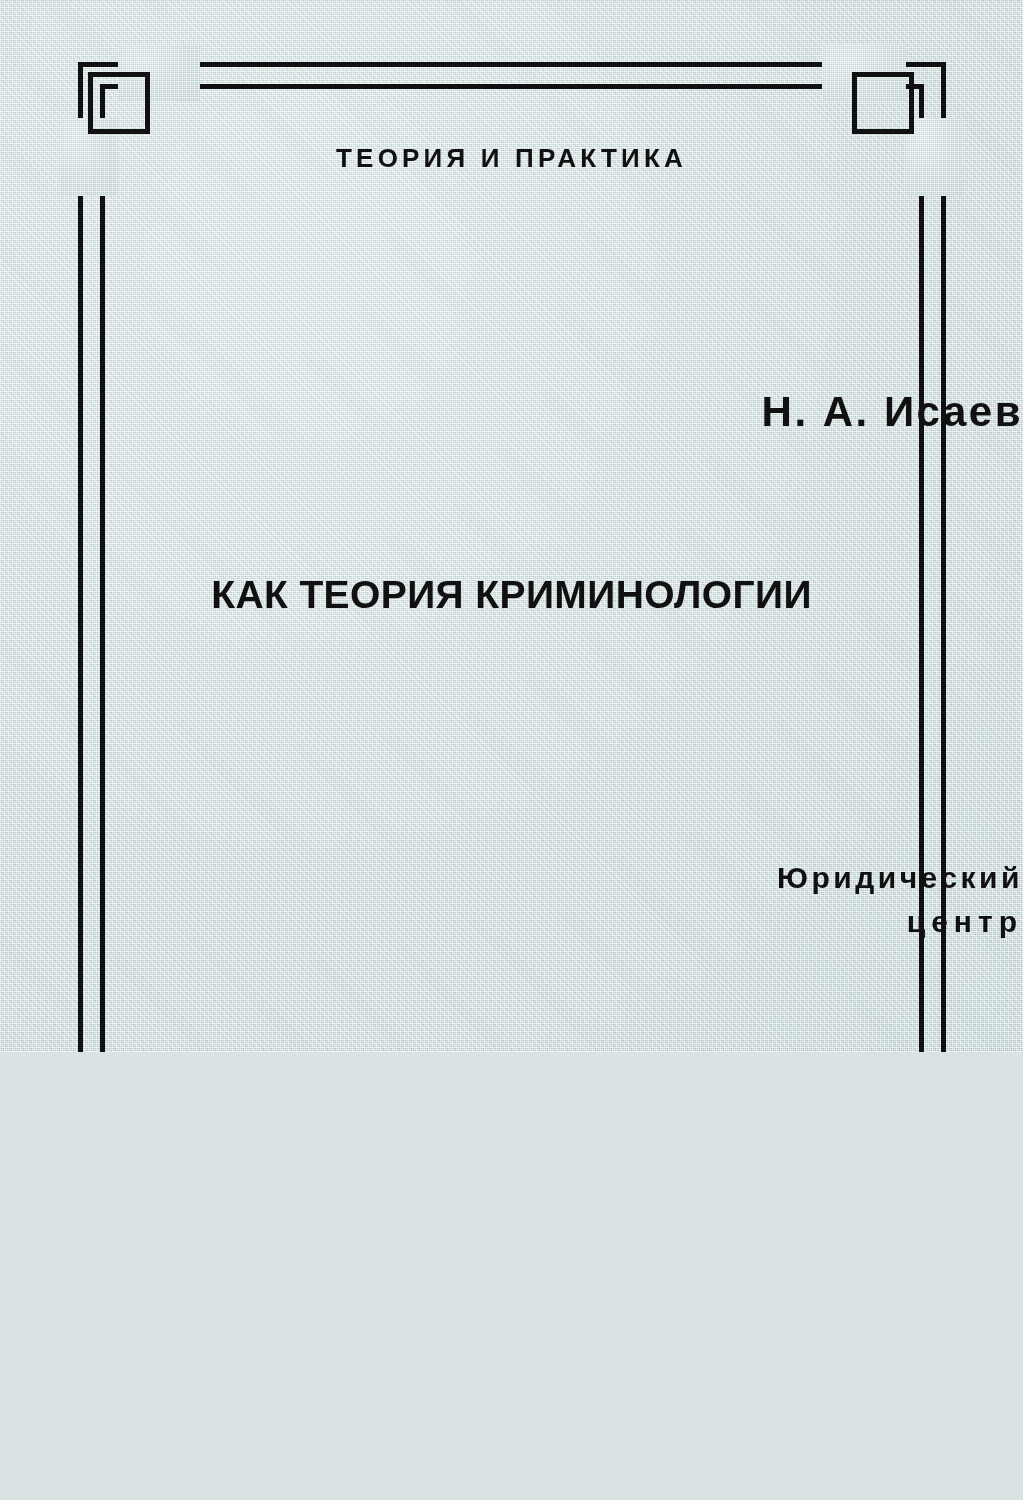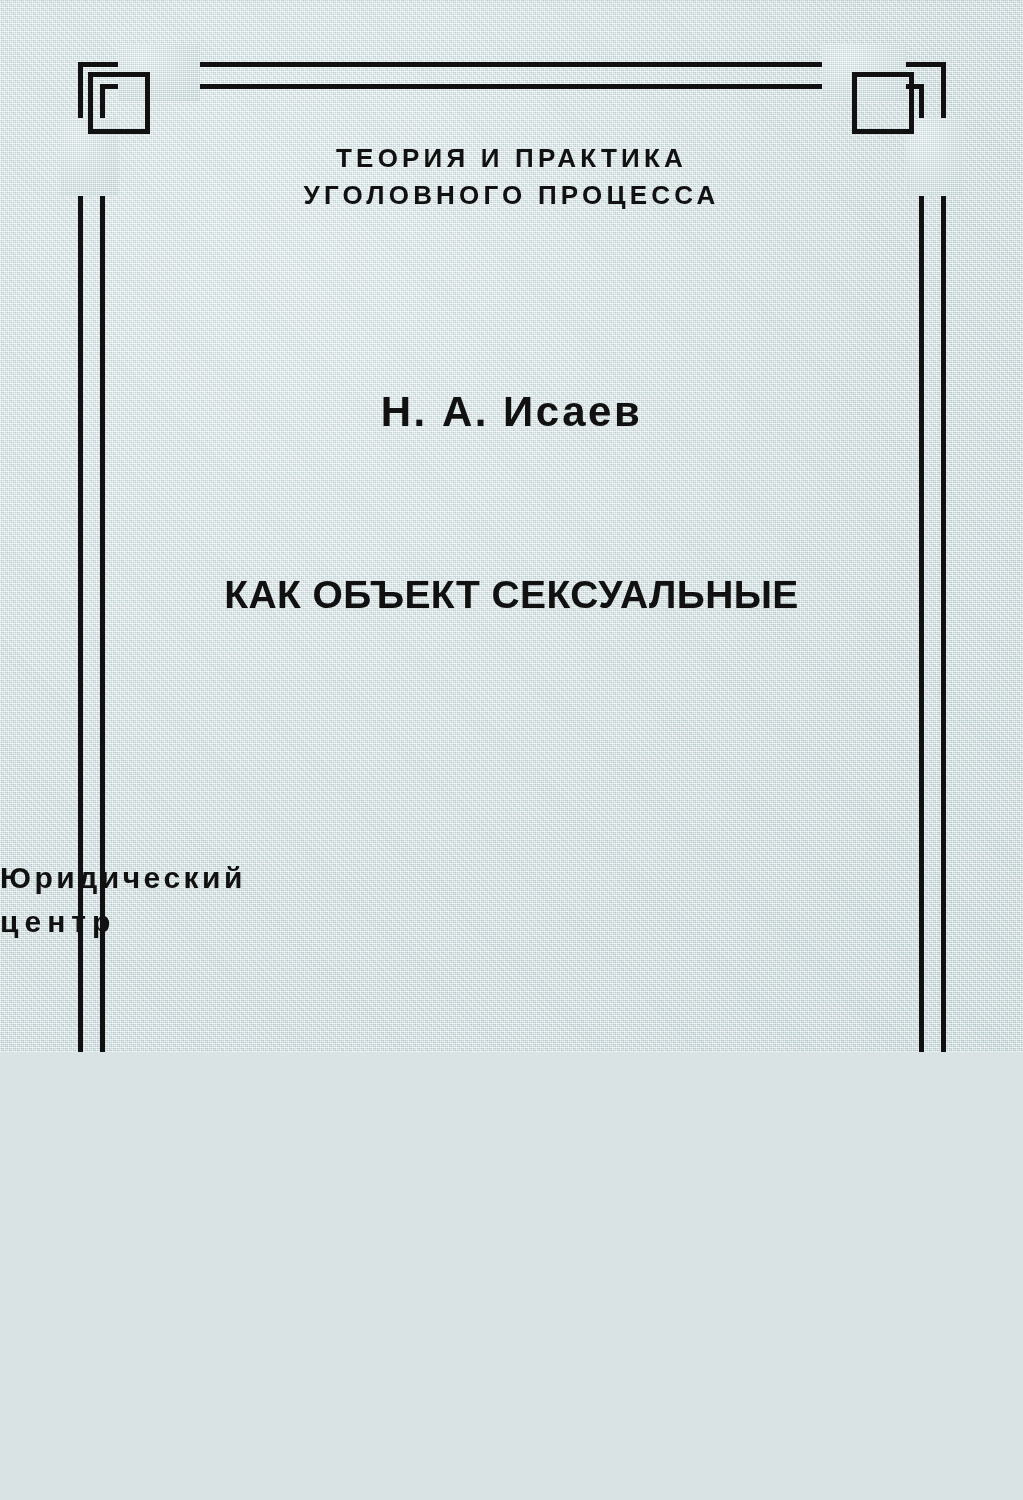--- a/index.html
+++ b/index.html
@@ -73,21 +73,21 @@
     font-weight: bold;
     letter-spacing: 4.2px;
     line-height: 37px;
     color: #111111;
   }
   .author {
     position: absolute;
     left: 0;
     right: 0;
     top: 388px;
-    text-align: center;
+    text-align: right;
     font-size: 42px;
     font-weight: bold;
     letter-spacing: 2.5px;
     color: #111111;
   }
   .title {
     position: absolute;
     left: 110px;
     right: 110px;
     top: 568px;
@@ -96,21 +96,21 @@
     font-weight: bold;
     line-height: 54px;
     letter-spacing: 0.4px;
     color: #111111;
   }
   .publisher {
     position: absolute;
     left: 0;
     right: 0;
     bottom: 108px;
-    text-align: left;
+    text-align: right;
     color: #111111;
   }
   .publisher .line1 {
     font-size: 30px;
     font-weight: bold;
     letter-spacing: 3.5px;
     line-height: 44px;
   }
   .publisher .line2 {
     font-size: 30px;
@@ -137,27 +137,26 @@
   <div class="cut" style="left:60px; top:1310px; width:58px; height:78px;"></div>
   <div class="cut" style="left:906px; top:1310px; width:58px; height:78px;"></div>
 
   <div class="corner-sq" style="left:88px; top:72px;"></div>
   <div class="corner-sq" style="left:852px; top:72px;"></div>
   <div class="corner-sq" style="left:88px; top:1358px;"></div>
   <div class="corner-sq" style="left:852px; top:1358px;"></div>
 
   <div class="series">
     <div>ТЕОРИЯ И ПРАКТИКА</div>
-    <div>УГОЛОВНОГО ПРОЦЕССА</div>
   </div>
 
   <div class="author">Н. А. Исаев</div>
 
   <div class="title">
-    <div>КАК ОБЪЕКТ СЕКСУАЛЬНЫЕ</div>
+    <div>КАК ТЕОРИЯ КРИМИНОЛОГИИ</div>
   </div>
 
   <div class="publisher">
     <div class="line1">Юридический</div>
     <div class="line2">центр</div>
   </div>
 
 </div>
 
 </body></html>

